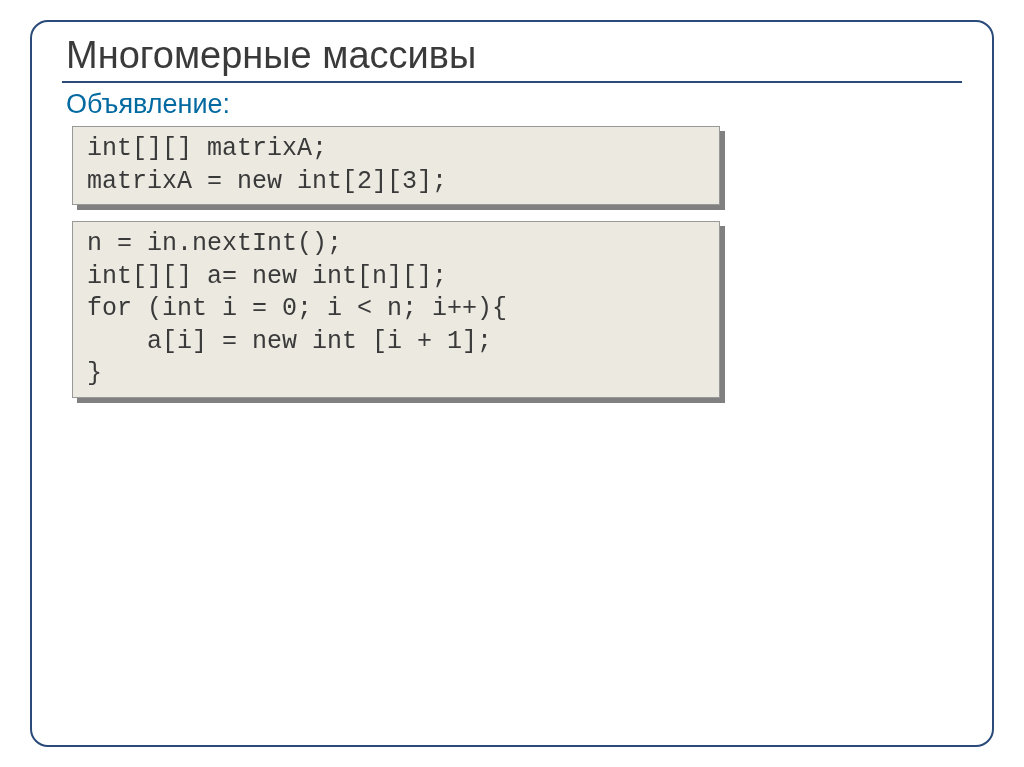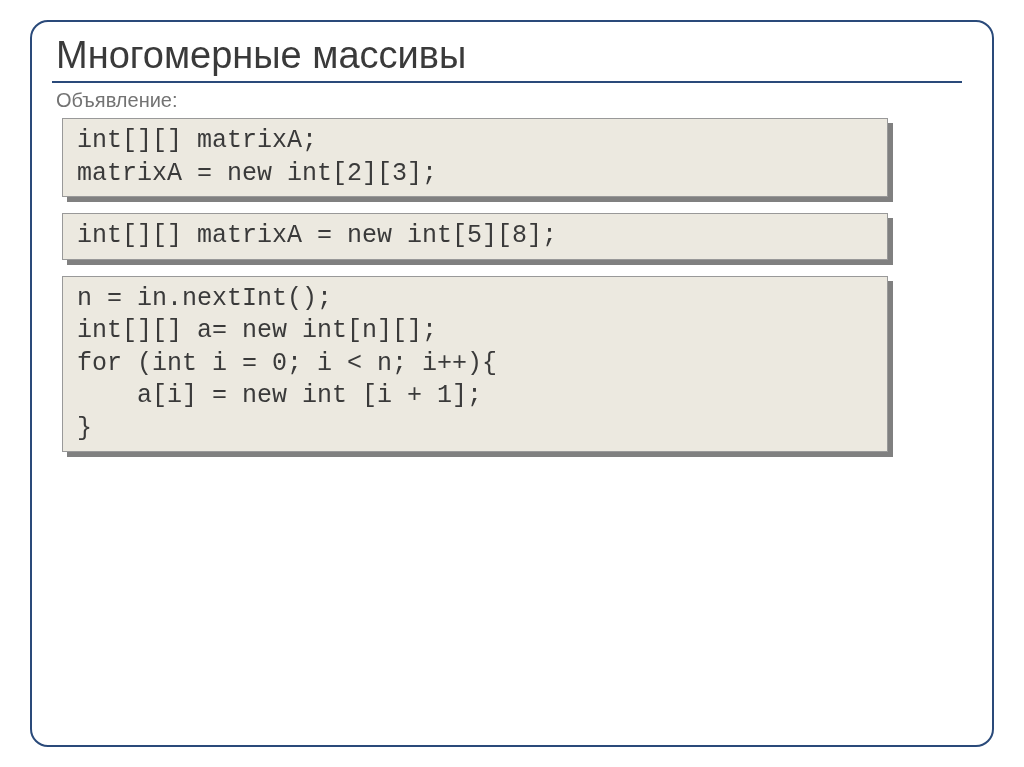--- a/index.html
+++ b/index.html
@@ -15,53 +15,53 @@
       height: 767px;
       padding: 20px 30px;
       position: relative;
     }
     
     .slide-frame {
       width: 100%;
       height: 100%;
       border: 2px solid #2a4a7a;
       border-radius: 18px;
-      padding: 12px 30px 20px 20px;
+      padding: 12px 30px 20px 30px;
       position: relative;
     }
     
     .slide-title {
       font-size: 38px;
       color: #3a3a3a;
       font-weight: normal;
       margin-bottom: 4px;
       padding-left: 4px;
     }
     
     .title-underline {
       width: 100%;
       height: 2px;
       background: #2a4a7a;
       margin-bottom: 6px;
     }
     
     .section-heading {
-      font-size: 20px;
-      color: #737373;
+      font-size: 27px;
+      color: #0369a1;
       font-weight: normal;
       margin-top: 2px;
       margin-bottom: 6px;
       padding-left: 4px;
     }
     
     .code-block {
       position: relative;
       margin-bottom: 16px;
       margin-left: 10px;
-      width: 826px;
+      width: 648px;
     }
     
     .code-shadow {
       position: absolute;
       top: 5px;
       left: 5px;
       right: -5px;
       bottom: -5px;
       background: #808080;
       z-index: 0;
@@ -88,24 +88,20 @@
   <div class="title-underline"></div>
 
   <div class="section-heading">Объявление:</div>
 
   <div class="code-block">
     <div class="code-shadow"></div>
     <div class="code-content">int[][] matrixA;
 matrixA = new int[2][3];</div>
   </div>
 
-  <div class="code-block">
-    <div class="code-shadow"></div>
-    <div class="code-content">int[][] matrixA = new int[5][8];</div>
-  </div>
 
 
 
   <div class="code-block">
     <div class="code-shadow"></div>
     <div class="code-content">n = in.nextInt();
 int[][] a= new int[n][];
 for (int i = 0; i &lt; n; i++){
     a[i] = new int [i + 1];
 }</div>

